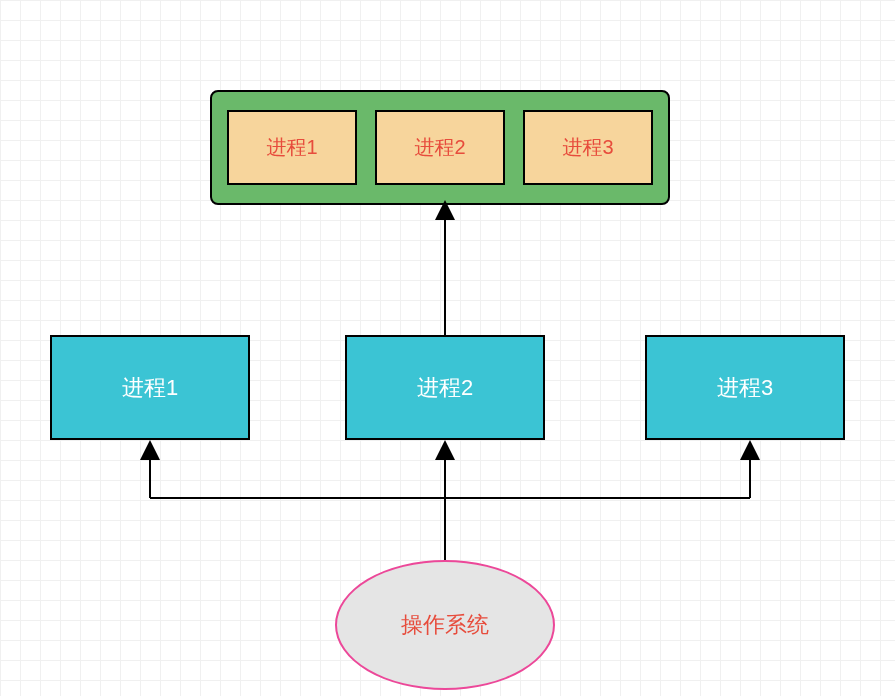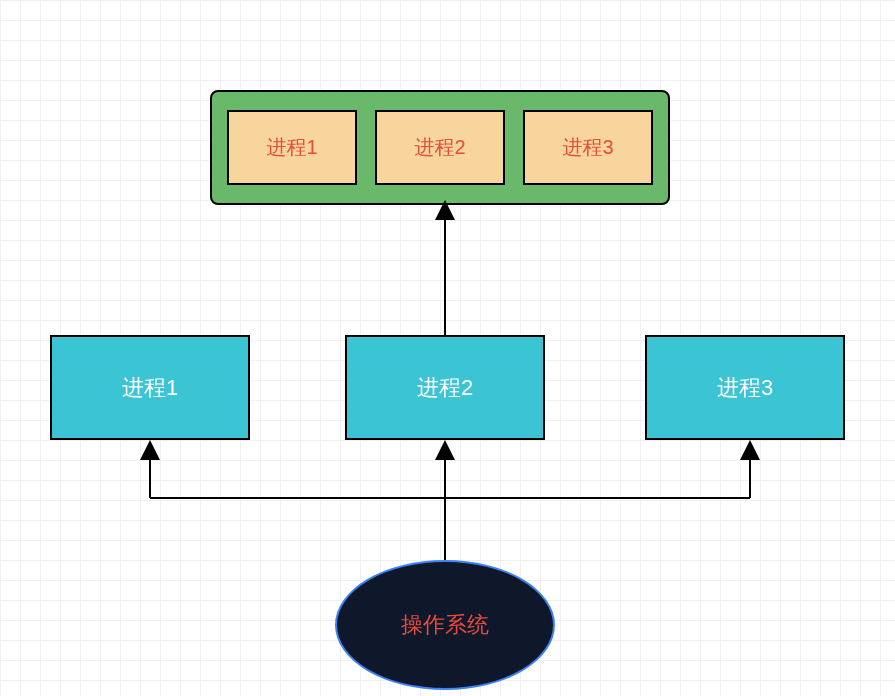--- a/index.html
+++ b/index.html
@@ -51,22 +51,22 @@
       height: 105px;
       display: flex;
       align-items: center;
       justify-content: center;
       font-size: 22px;
       color: #ffffff;
     }
     
     .ellipse {
       position: absolute;
-      background-color: #0f172a;
-      border: 2px solid #3b82f6;
+      background-color: #e5e5e5;
+      border: 2px solid #ec4899;
       border-radius: 50%;
       width: 220px;
       height: 130px;
       display: flex;
       align-items: center;
       justify-content: center;
       font-size: 22px;
       color: #e74c3c;
     }
     

